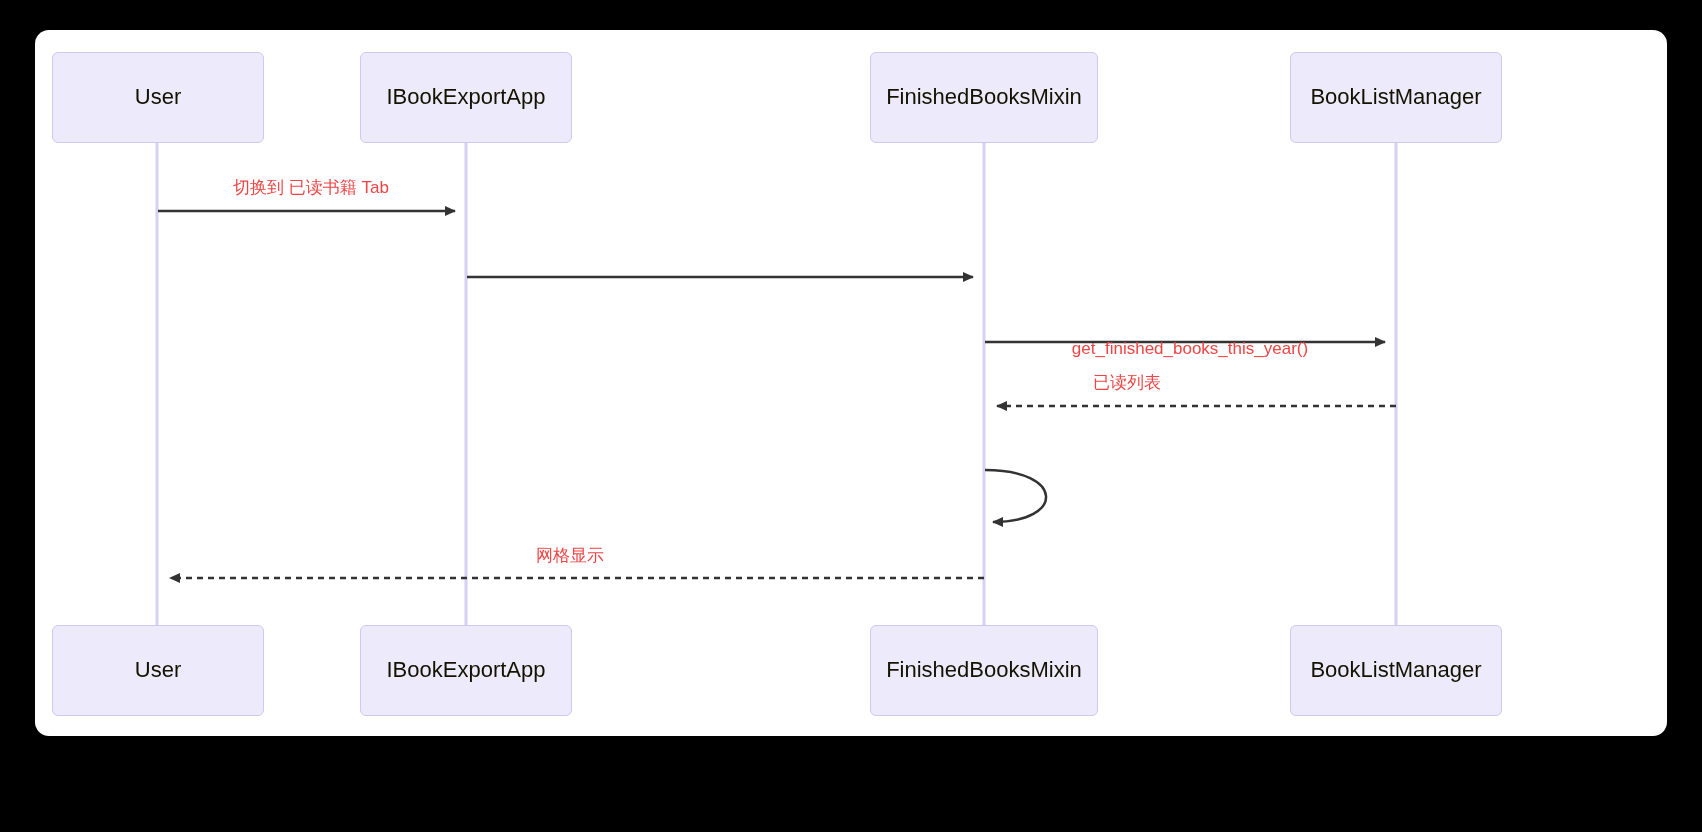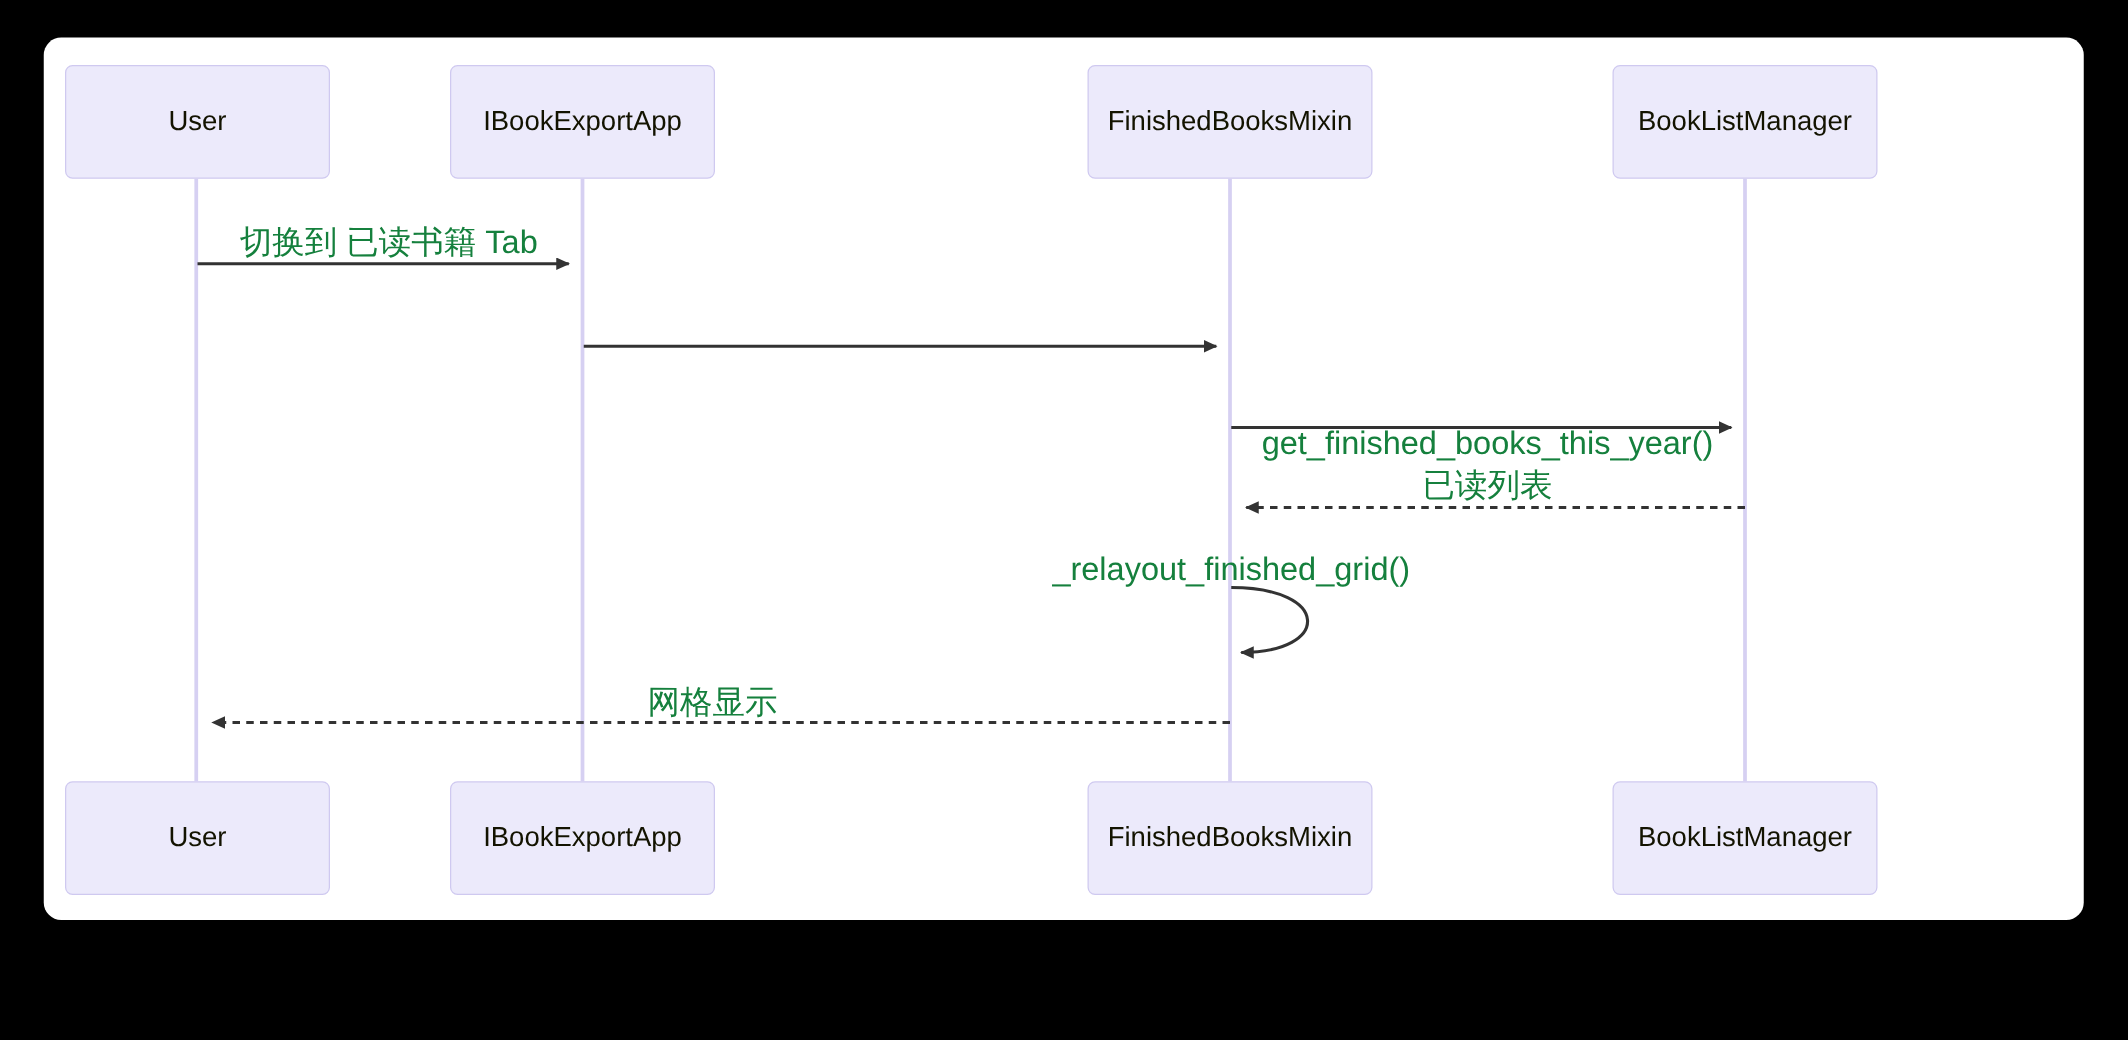--- a/index.html
+++ b/index.html
@@ -47,22 +47,22 @@
     justify-content: center;
     color: #131300;
     font-size: 22px;
     line-height: 1.1;
     text-align: center;
     white-space: nowrap;
   }
   
   .msg-label {
     position: absolute;
-    color: #15803d;
-    font-size: 26px;
+    color: #ef4444;
+    font-size: 17px;
     line-height: 1.2;
     white-space: nowrap;
     text-align: right;
     transform: translateX(-50%);
   }
   .svg-layer {
     position: absolute;
     left: 0; top: 0;
     width: 1632px;
     height: 706px;
@@ -137,21 +137,20 @@
       </div>
       <div class="participant" style="left:1255px; top:595px; width:212px; height:91px;">
         <span>BookListManager</span>
       </div>
 
       <div class="msg-label" style="left:276px; top:148px;">切换到 已读书籍 Tab</div>
 
 
       <div class="msg-label" style="left:1155px; top:279px;margin-top:30px;">get_finished_books_this_year()</div>
 
-      <div class="msg-label" style="left:1155px; top:343px;">已读列表</div>
+      <div class="msg-label" style="left:1092px; top:343px;">已读列表</div>
 
-      <div class="msg-label" style="left:950px; top:410px;">_relayout_finished_grid()</div>
 
       <div class="msg-label" style="left:535px; top:516px;">网格显示</div>
 
     </div>
   </div>
 </div>
 
 </body></html>

